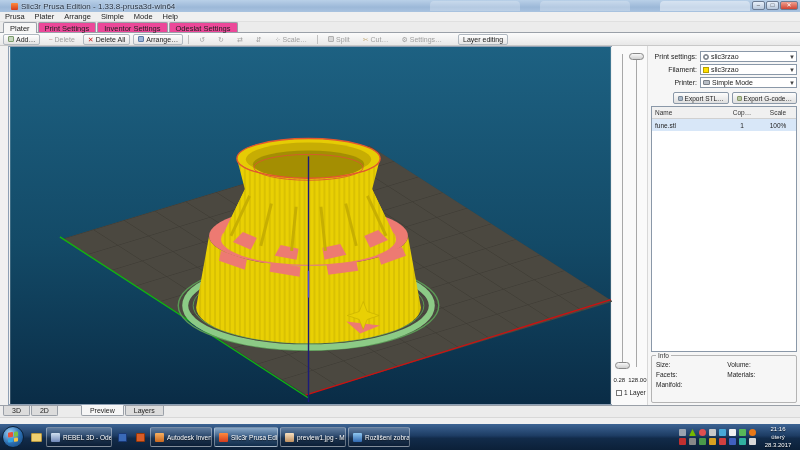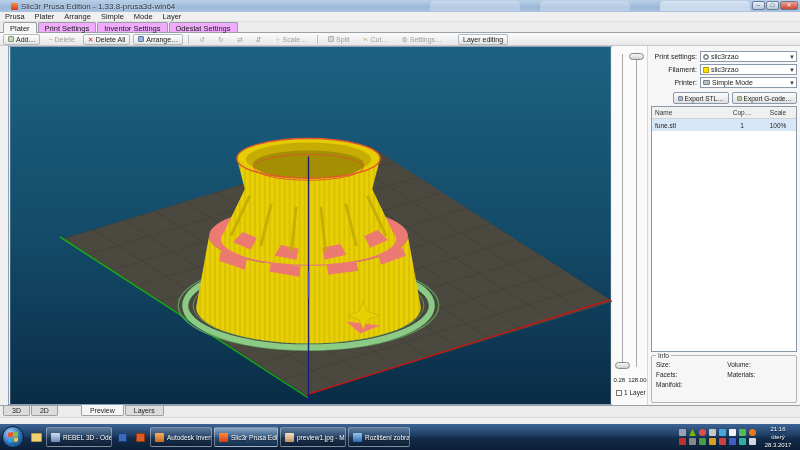--- a/index.html
+++ b/index.html
@@ -12,21 +12,21 @@
   .app-ico { width:7px; height:7px; background:linear-gradient(#ff8a3c,#d43c1e); border-radius:1px; margin-right:3px; flex:none; }
   .title-text { font-size:8px; color:#1d2a3a; white-space:nowrap; text-shadow:0 0 2px #fff; }
   .winbtns { position:absolute; right:2px; top:1px; display:flex; gap:1px; }
   .winbtn { width:13px; height:9px; border:1px solid #6c7c94; border-radius:2px; background:linear-gradient(#e8f0fa,#b8c8dc); font-size:6px; line-height:7px; text-align:center; color:#333; }
   .winbtn.close { background:linear-gradient(#f0a090,#cf4433); width:18px; color:#fff; }
 
   .menubar { height:10px; background:#f0f0f0; display:flex; align-items:center; gap:10px; padding-left:5px; border-bottom:1px solid #e0e0e0; }
   .menu-item { font-size:7.5px; color:#222; }
 
   .tabrow { height:11px; background:#ececec; display:flex; align-items:flex-end; padding-left:3px; gap:1px; border-bottom:1px solid #9aa0a8; }
-  .tab { font-size:7.5px; color:#222; padding:1px 6px 1px 6px; border:1px solid #9aa0a8; border-bottom:none; background:#f0abfc; border-radius:2px 2px 0 0; height:10px; }
+  .tab { font-size:7.5px; color:#222; padding:1px 6px 1px 6px; border:1px solid #9aa0a8; border-bottom:none; background:#ec4899; border-radius:2px 2px 0 0; height:10px; }
   .tab.active { background:#f6f6f6; height:11px; position:relative; top:1px; }
 
   .toolbar { height:13px; background:linear-gradient(#fbfbfb,#e8e8e8); display:flex; align-items:center; gap:3px; padding:0 3px; border-bottom:1px solid #c8c8c8; }
   .tbtn { display:flex; align-items:center; gap:2px; font-size:7px; color:#222; padding:1px 4px; border:1px solid #b0b8c0; border-radius:2px; background:linear-gradient(#ffffff,#e4e4e4); height:11px; }
   .tbtn.disabled { color:#a0a0a0; border-color:#d0d0d0; background:#f0f0f0; }
   .tbtn.flat { border-color:transparent; background:transparent; }
   .tico { font-size:7px; line-height:7px; }
   .sq { width:6px; height:6px; display:inline-block; border-radius:1px; }
   .tsep { width:1px; height:9px; background:#c0c0c0; margin:0 2px; }
 
@@ -99,21 +99,21 @@
     <span class="winbtn close">✕</span>
   </span>
 </div>
 
 <div class="menubar">
   <span class="menu-item">Prusa</span>
   <span class="menu-item">Plater</span>
   <span class="menu-item">Arrange</span>
   <span class="menu-item">Simple</span>
   <span class="menu-item">Mode</span>
-  <span class="menu-item">Layer</span>
+  <span class="menu-item">Help</span>
 </div>
 
 <div class="tabrow">
   <span class="tab active">Plater</span>
   <span class="tab">Print Settings</span>
   <span class="tab">Inventor Settings</span>
   <span class="tab">Odeslat Settings</span>
 </div>
 
 <div class="toolbar">

